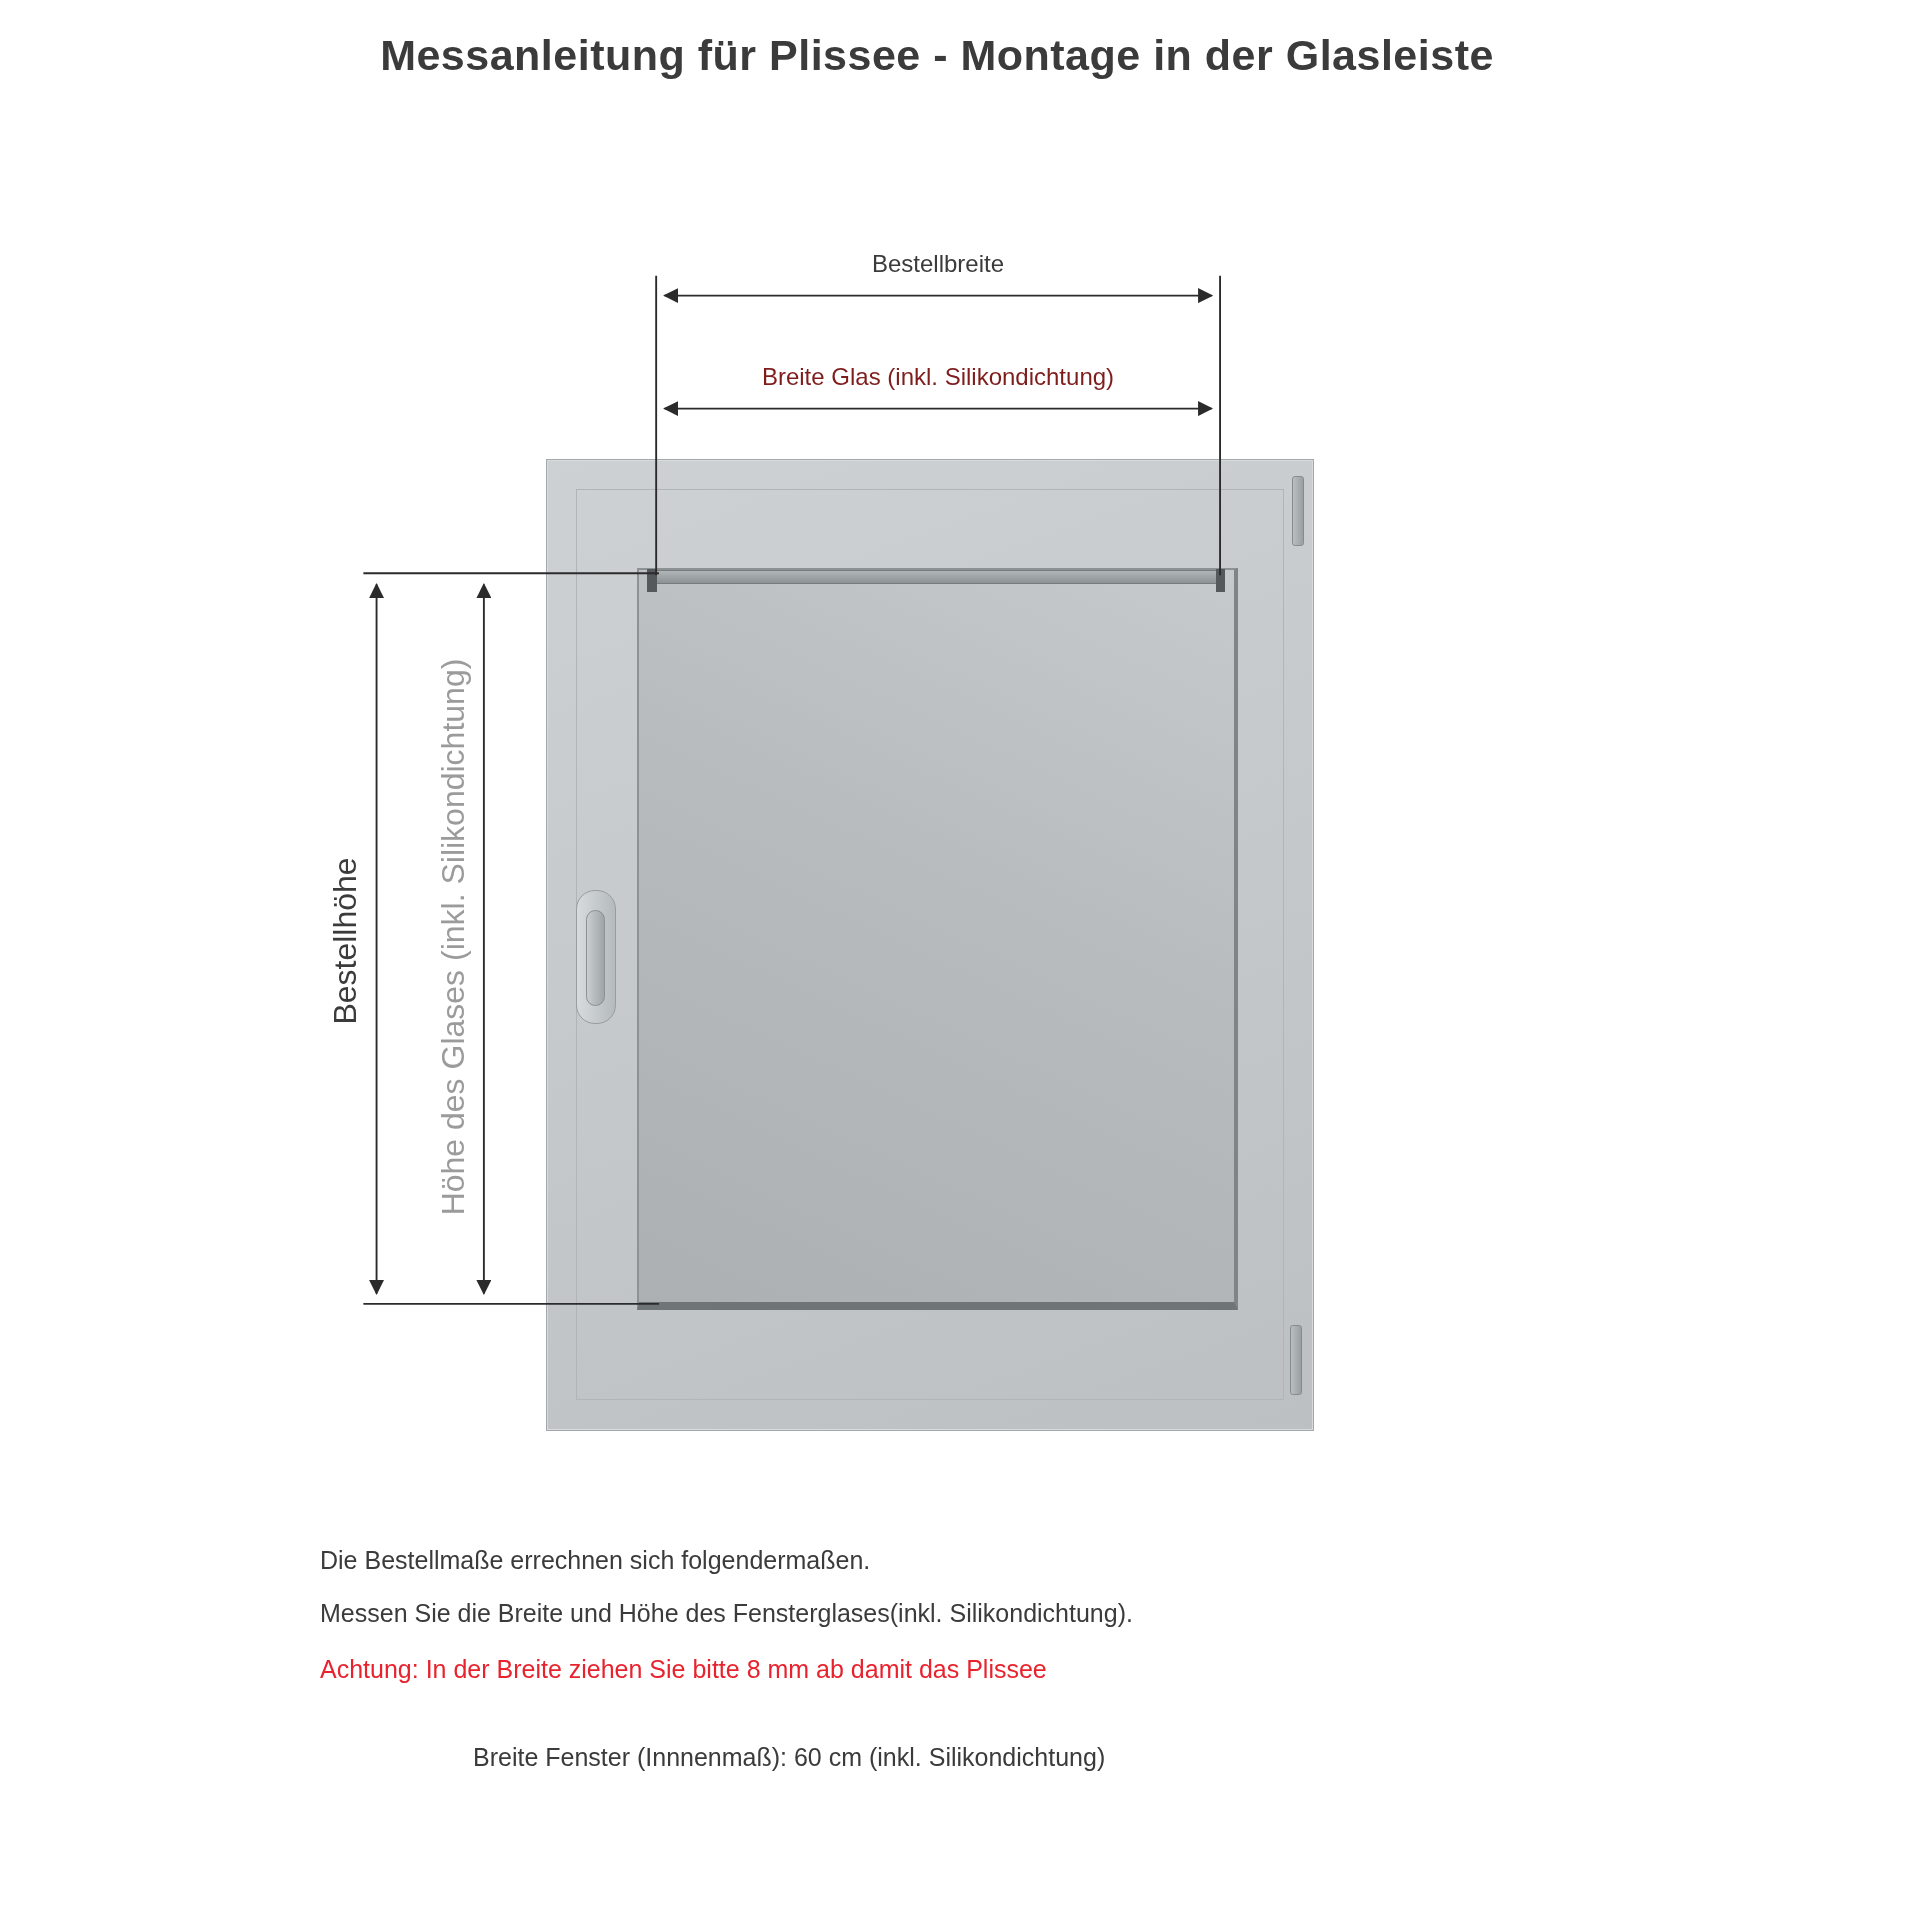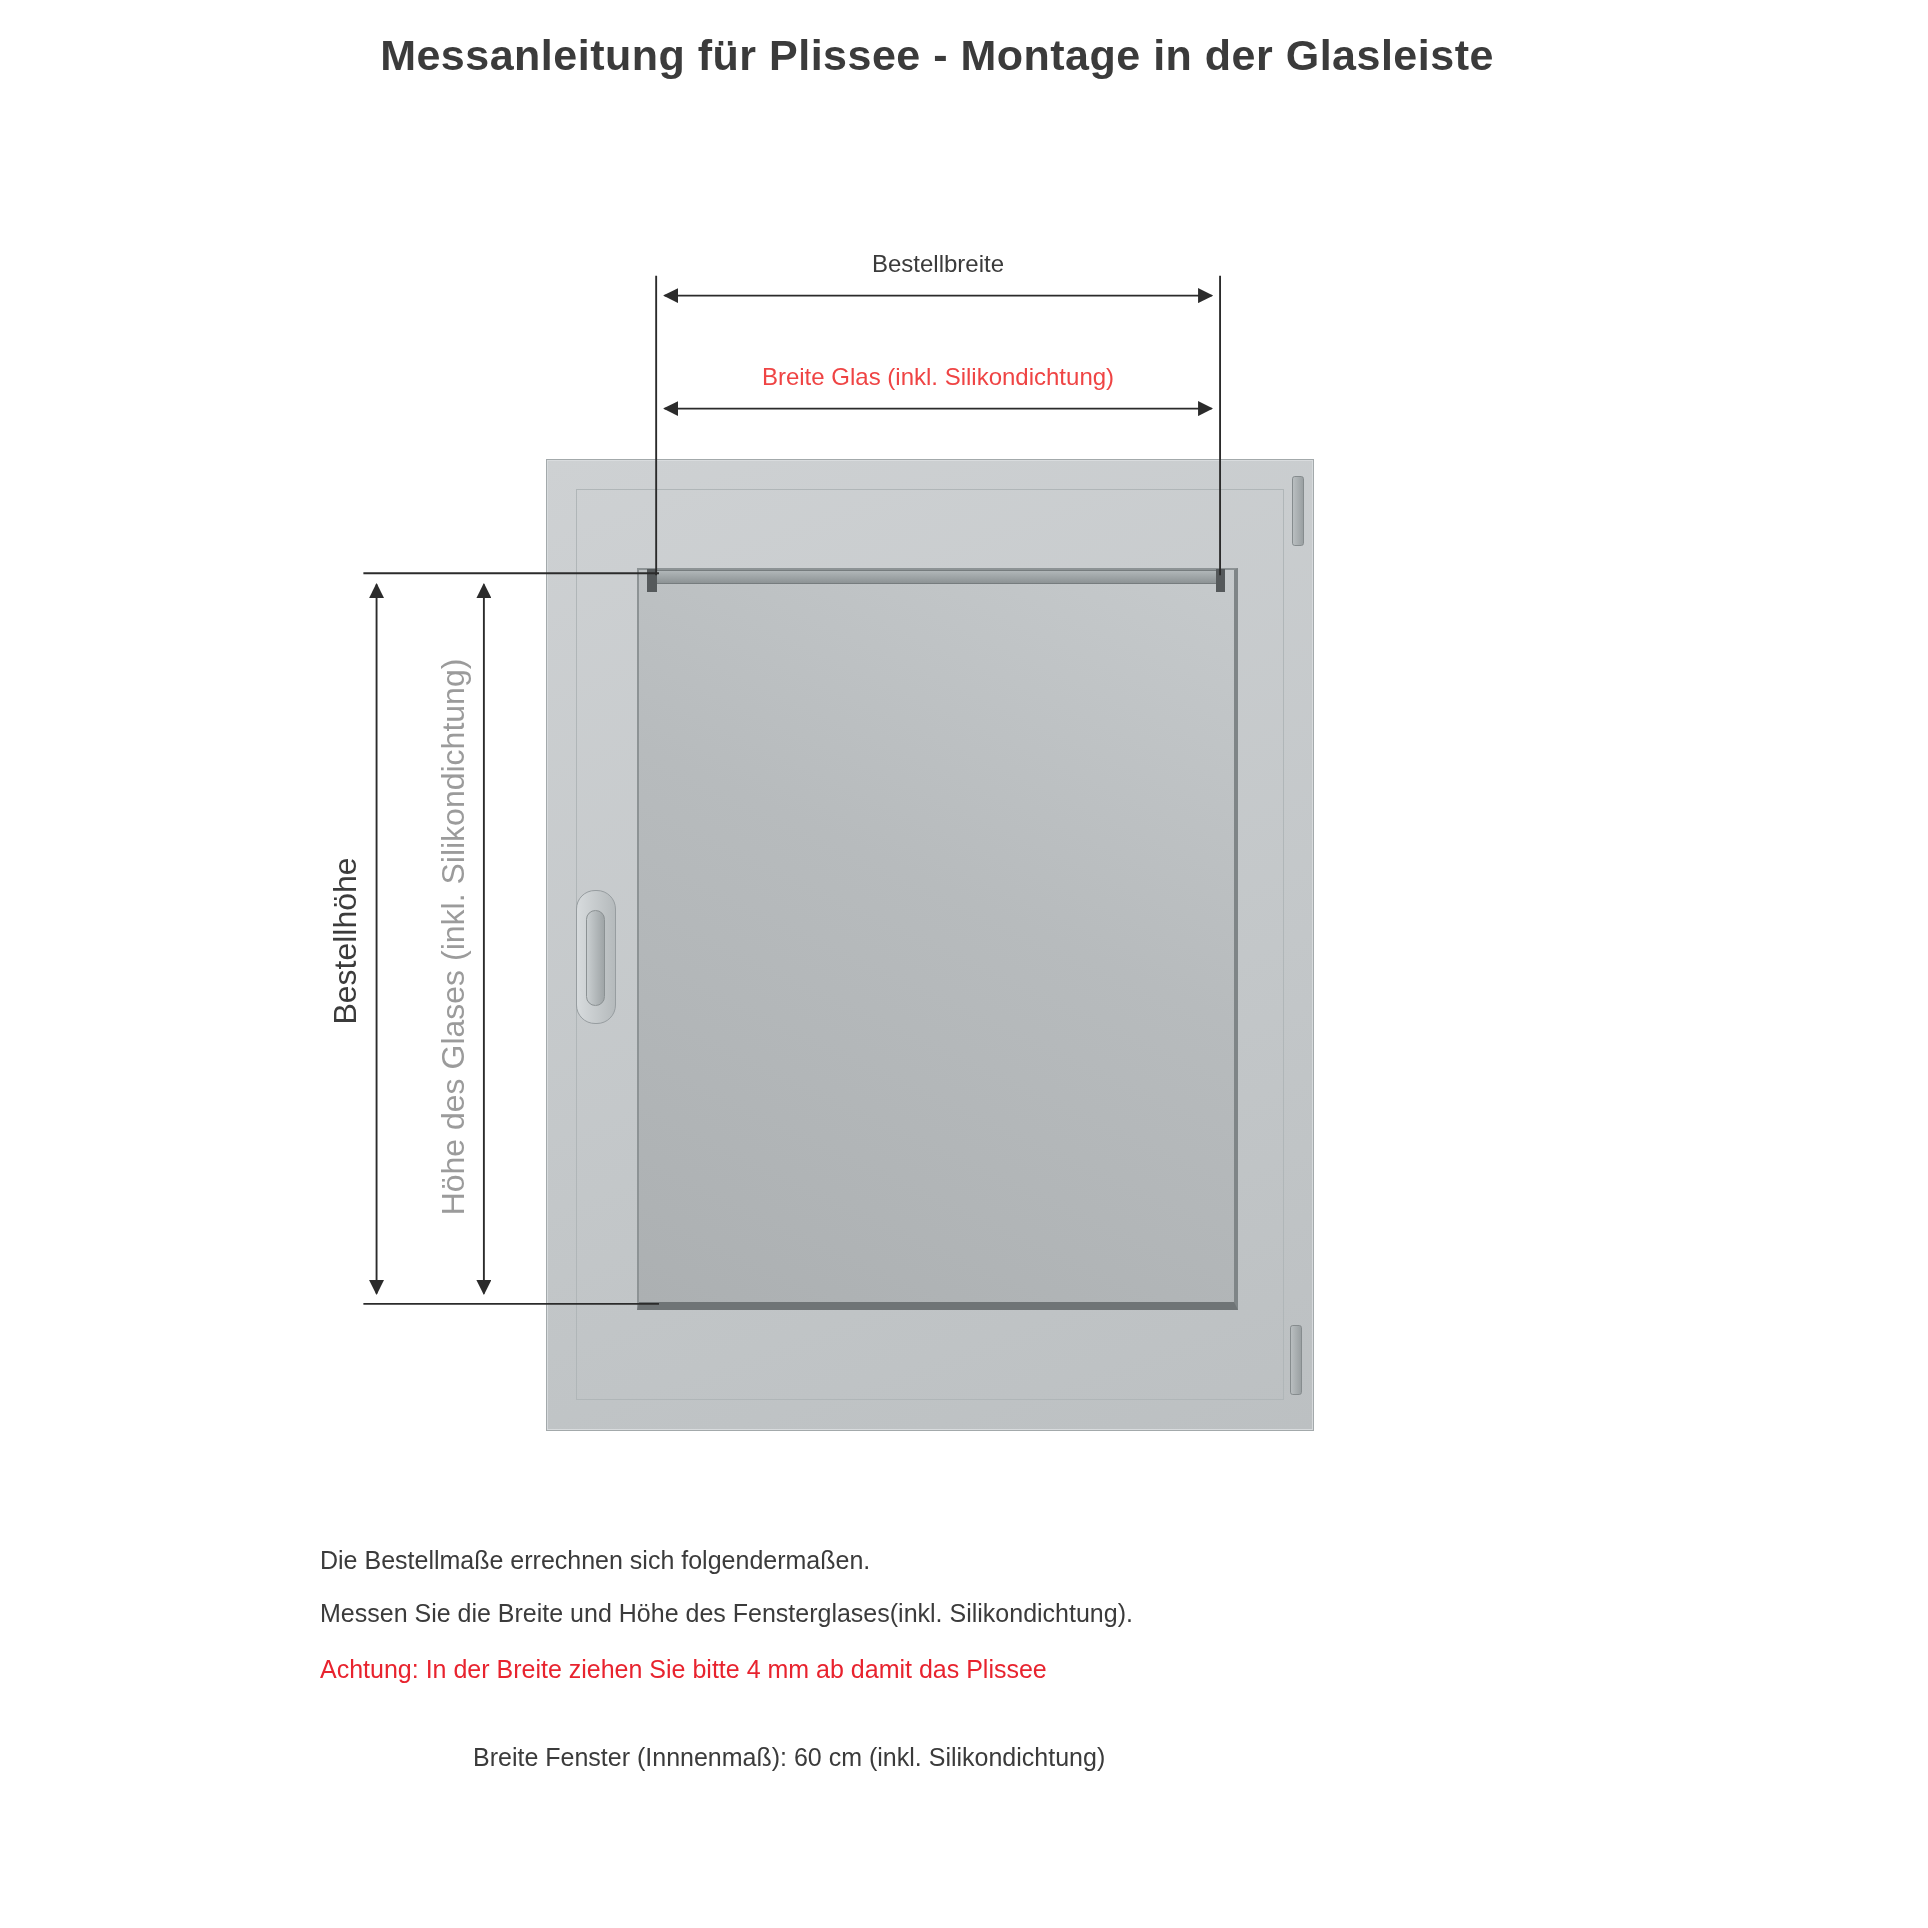--- a/index.html
+++ b/index.html
@@ -58,21 +58,21 @@
     border:0.9px solid #868c8e; border-radius:2.8px;
   }
   .hinge-top { left:1292px; top:460px; }
   .hinge-bottom { left:1290px; top:1309px; }
 
   
   .dims { position:absolute; left:0; top:0; width:1928px; height:1928px; pointer-events:none; }
 
   
   .dim-label { position:absolute; font-size:24px; color:#3b3b3b; }
-  .dim-label.gray { color:#ef4444; }
+  .dim-label.gray { color:#7f1d1d; }
   .lbl-bestellbreite { left:603px; top:234px; width:670px; text-align:center; }
   .lbl-breiteglas   { left:603px; top:347px; width:670px; text-align:center; }
   .vlabel {
     position:absolute; white-space:nowrap; font-size:32px; color:#3b3b3b;
     transform:translate(-50%,-50%) rotate(-90deg);
   }
   .lbl-bestellhoehe { left:345px; top:925px; }
   .lbl-hoeheglas    { left:453px; top:921px; color:#9b9b9b; }
 
   
@@ -124,19 +124,19 @@
   </svg>
 
   <div class="dim-label lbl-bestellbreite">Bestellbreite</div>
   <div class="dim-label gray lbl-breiteglas">Breite Glas (inkl. Silikondichtung)</div>
   <div class="vlabel lbl-bestellhoehe">Bestellhöhe</div>
   <div class="vlabel lbl-hoeheglas">Höhe des Glases (inkl. Silikondichtung)</div>
 
   <div class="instructions">
     <p class="intro-line">Die Bestellmaße errechnen sich folgendermaßen.</p>
     <p class="intro-line">Messen Sie die Breite und Höhe des Fensterglases(inkl. Silikondichtung).</p>
-    <p class="warning-line">Achtung: In der Breite ziehen Sie bitte 4 mm ab damit das Plissee</p>
+    <p class="warning-line">Achtung: In der Breite ziehen Sie bitte 8 mm ab damit das Plissee</p>
     <div class="spacer"></div>
     <p class="example-line example-indent">Breite Fenster (Innnenmaß): 60 cm  (inkl. Silikondichtung)</p>
   </div>
 
 </div>
 
 
 </body></html>

